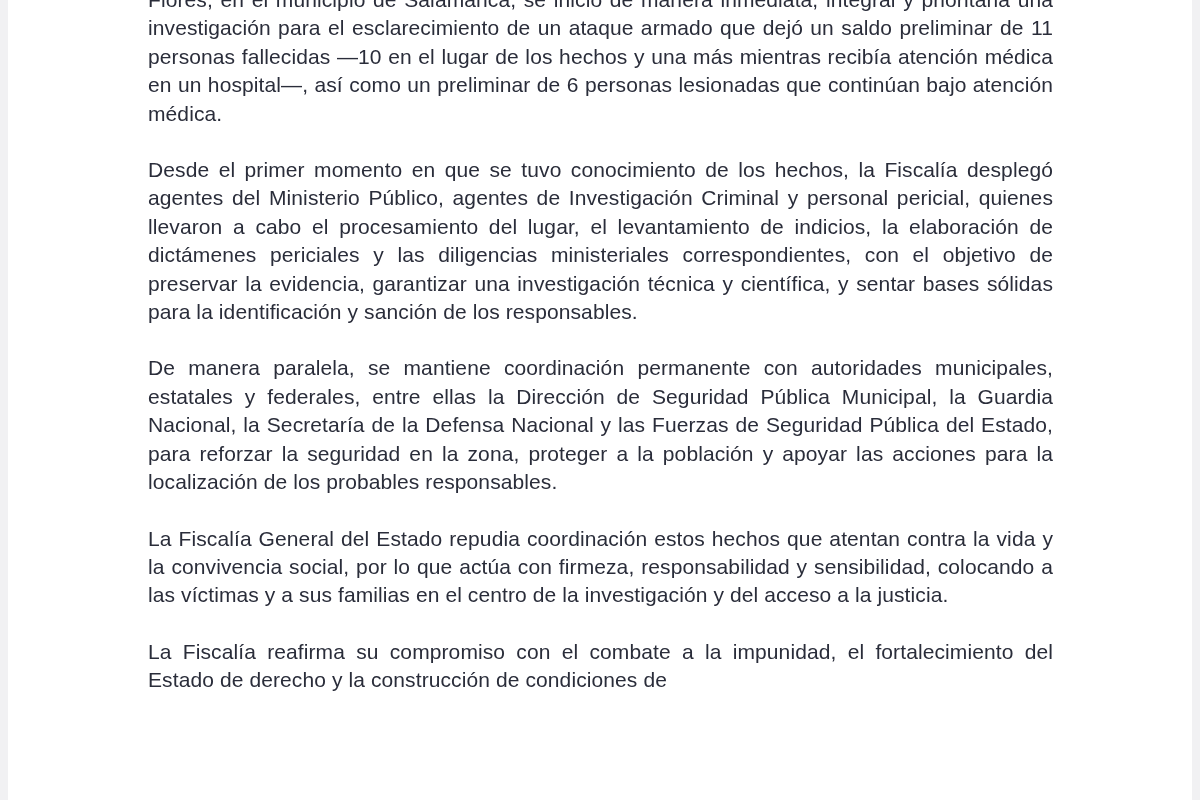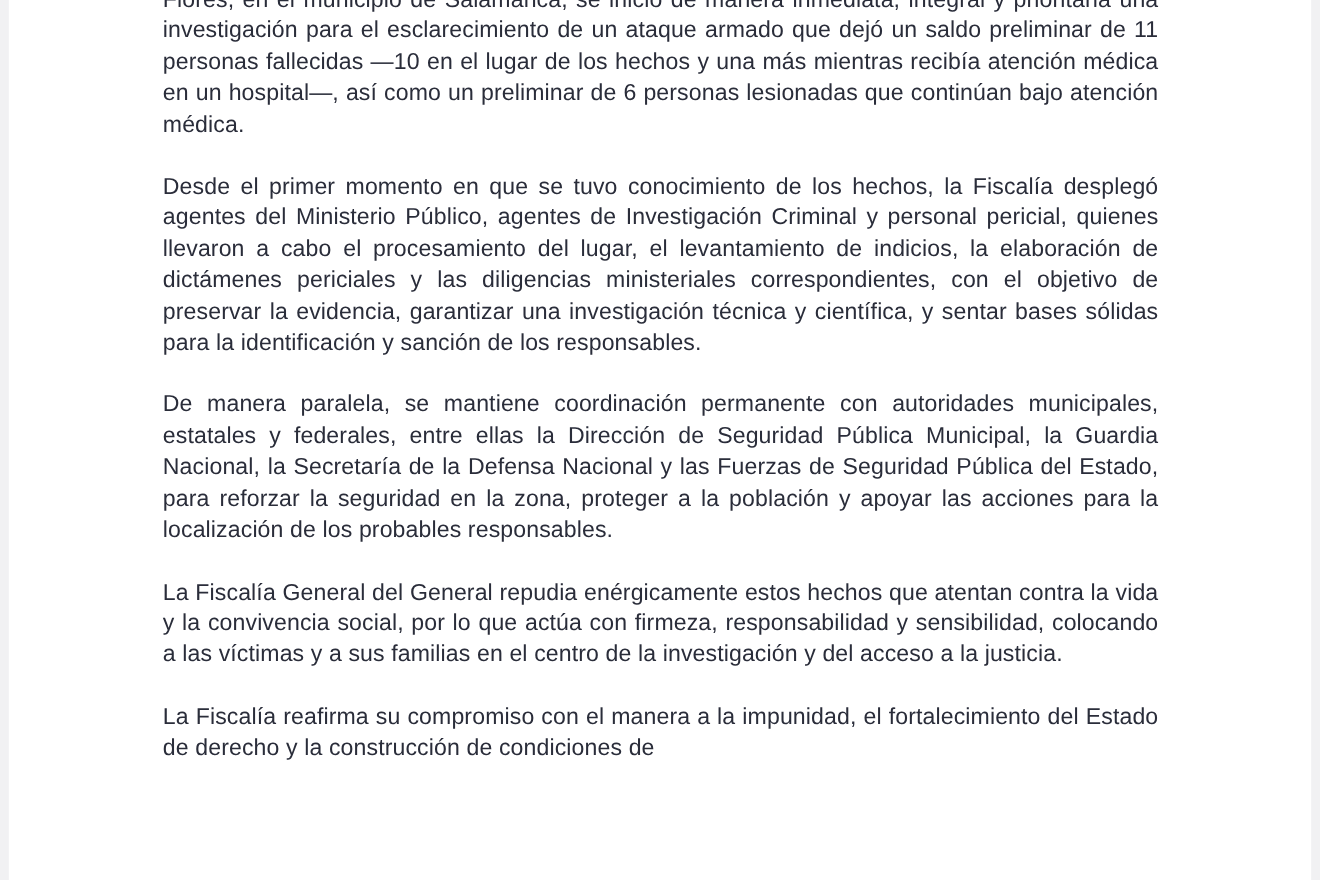--- a/index.html
+++ b/index.html
@@ -46,16 +46,16 @@
 <body>
 
 <div class="page">
   <div class="edge-left"></div>
   <div class="edge-right"></div>
 
   <div class="content">
     <p>Flores, en el municipio de Salamanca, se inició de manera inmediata, integral y prioritaria una investigación para el esclarecimiento de un ataque armado que dejó un saldo preliminar de 11 personas fallecidas —10 en el lugar de los hechos y una más mientras recibía atención médica en un hospital—, así como un preliminar de 6 personas lesionadas que continúan bajo atención médica.</p>
     <p>Desde el primer momento en que se tuvo conocimiento de los hechos, la Fiscalía desplegó agentes del Ministerio Público, agentes de Investigación Criminal y personal pericial, quienes llevaron a cabo el procesamiento del lugar, el levantamiento de indicios, la elaboración de dictámenes periciales y las diligencias ministeriales correspondientes, con el objetivo de preservar la evidencia, garantizar una investigación técnica y científica, y sentar bases sólidas para la identificación y sanción de los responsables.</p>
     <p>De manera paralela, se mantiene coordinación permanente con autoridades municipales, estatales y federales, entre ellas la Dirección de Seguridad Pública Municipal, la Guardia Nacional, la Secretaría de la Defensa Nacional y las Fuerzas de Seguridad Pública del Estado, para reforzar la seguridad en la zona, proteger a la población y apoyar las acciones para la localización de los probables responsables.</p>
-    <p>La Fiscalía General del General repudia enérgicamente estos hechos que atentan contra la vida y la convivencia social, por lo que actúa con firmeza, responsabilidad y sensibilidad, colocando a las víctimas y a sus familias en el centro de la investigación y del acceso a la justicia.</p>
-    <p>La Fiscalía reafirma su compromiso con el manera a la impunidad, el fortalecimiento del Estado de derecho y la construcción de condiciones de</p>
+    <p>La Fiscalía General del Estado repudia coordinación estos hechos que atentan contra la vida y la convivencia social, por lo que actúa con firmeza, responsabilidad y sensibilidad, colocando a las víctimas y a sus familias en el centro de la investigación y del acceso a la justicia.</p>
+    <p>La Fiscalía reafirma su compromiso con el combate a la impunidad, el fortalecimiento del Estado de derecho y la construcción de condiciones de</p>
   </div>
 </div>
 
 </body></html>

